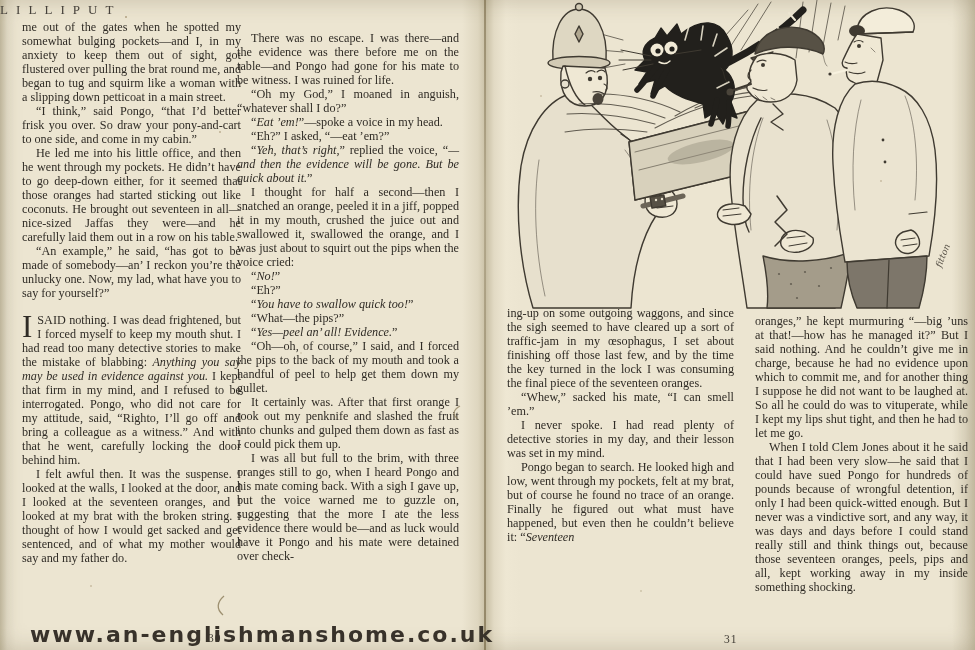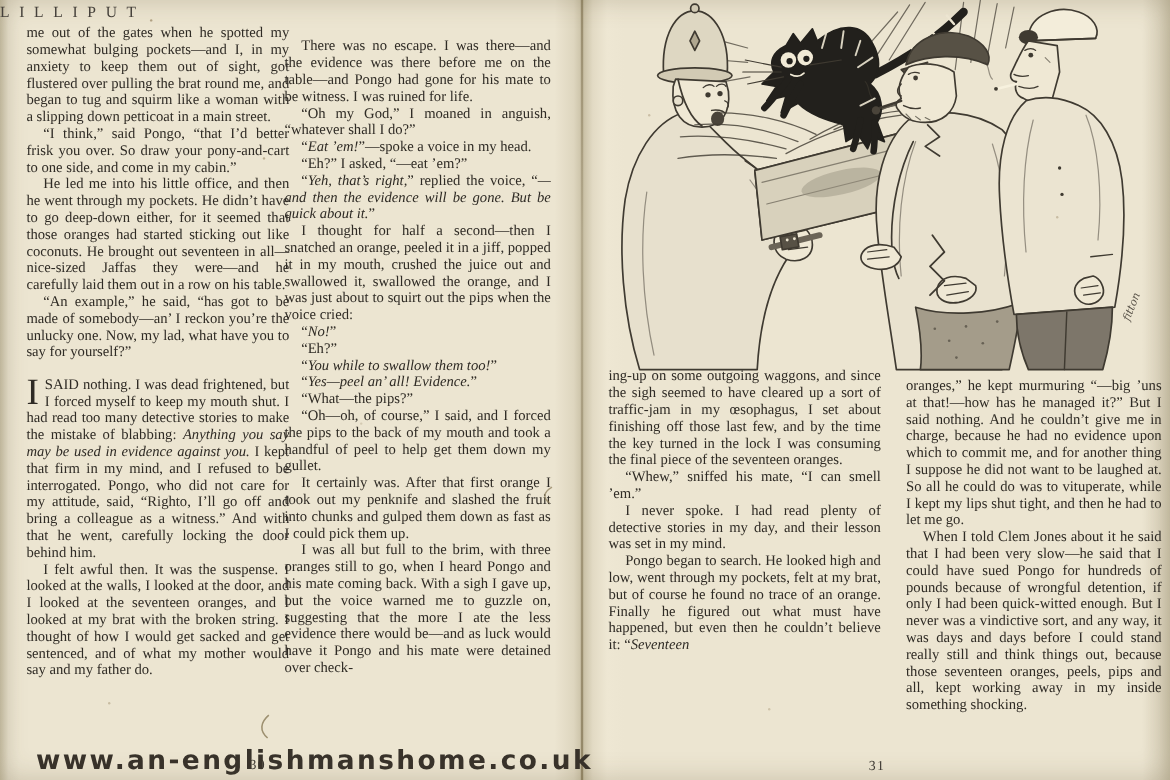--- a/index.html
+++ b/index.html
@@ -95,30 +95,30 @@
     </div>
   <div class="col col-l2">
       <p class="indent">There was no escape.  I was there—and the evidence was there before me on the table—and Pongo had gone for his mate to be witness.  I was ruined for life.</p>
       <p class="indent">“Oh my God,” I moaned in anguish, “whatever shall I do?”</p>
       <p class="indent">“<i>Eat ’em!</i>”—spoke a voice in my head.</p>
       <p class="indent">“Eh?” I asked, “—eat ’em?”</p>
       <p class="indent">“<i>Yeh, that’s right,</i>” replied the voice, “<i>—and then the evidence will be gone. But be quick about it.</i>”</p>
       <p class="indent">I thought for half a second—then I snatched an orange, peeled it in a jiff, popped it in my mouth, crushed the juice out and swallowed it, swallowed the orange, and I was just about to squirt out the pips when the voice cried:</p>
       <p class="indent">“<i>No!</i>”</p>
       <p class="indent">“Eh?”</p>
-      <p class="indent">“<i>You while to swallow them too!</i>”</p>
+      <p class="indent">“<i>You have to swallow quick too!</i>”</p>
+      <p class="indent">“What—the pips?”</p>
       <p class="indent">“<i>Yes—peel an’ all!  Evidence.</i>”</p>
-      <p class="indent">“What—the pips?”</p>
       <p class="indent">“Oh—oh, of course,” I said, and I forced the pips to the back of my mouth and took a handful of peel to help get them down my gullet.</p>
       <p class="indent">It certainly was.  After that first orange I took out my penknife and slashed the fruit into chunks and gulped them down as fast as I could pick them up.</p>
       <p class="indent">I was all but full to the brim, with three oranges still to go, when I heard Pongo and his mate coming back. With a sigh I gave up, but the voice warned me to guzzle on, suggesting that the more I ate the less evidence there would be—and as luck would have it Pongo and his mate were detained over check-</p>
     </div>
   <div class="col col-r1">
       <p class="open">ing-up on some outgoing waggons, and since the sigh seemed to have cleared up a sort of traffic-jam in my œsophagus, I set about finishing off those last few, and by the time the key turned in the lock I was consuming the final piece of the seventeen oranges.</p>
-      <p class="indent">“Whew,” sniffed his mate, “I can smell ’em.”</p>
+      <p class="indent">“Whew,” sacked his mate, “I can smell ’em.”</p>
       <p class="indent">I never spoke.  I had read plenty of detective stories in my day, and their lesson was set in my mind.</p>
       <p class="indent">Pongo began to search.  He looked high and low, went through my pockets, felt at my brat, but of course he found no trace of an orange.  Finally he figured out what must have happened, but even then he couldn’t believe it:  “<i>Seventeen</i></p>
     </div>
   <div class="col col-r2">
       <p class="open">oranges,” he kept murmuring “—big ’uns at that!—how has he managed it?” But I said nothing.  And he couldn’t give me in charge, because he had no evidence upon which to commit me, and for another thing I suppose he did not want to be laughed at.  So all he could do was to vituperate, while I kept my lips shut tight, and then he had to let me go.</p>
       <p class="indent">When I told Clem Jones about it he said that I had been very slow—he said that I could have sued Pongo for hundreds of pounds because of wrongful detention, if only I had been quick-witted enough.  But I never was a vindictive sort, and any way, it was days and days before I could stand really still and think things out, because those seventeen oranges, peels, pips and all, kept working away in my inside something shocking.</p>
     </div>
 
   <div class="pagenum pn-left">30</div>
   <div class="pagenum pn-right">31</div>

